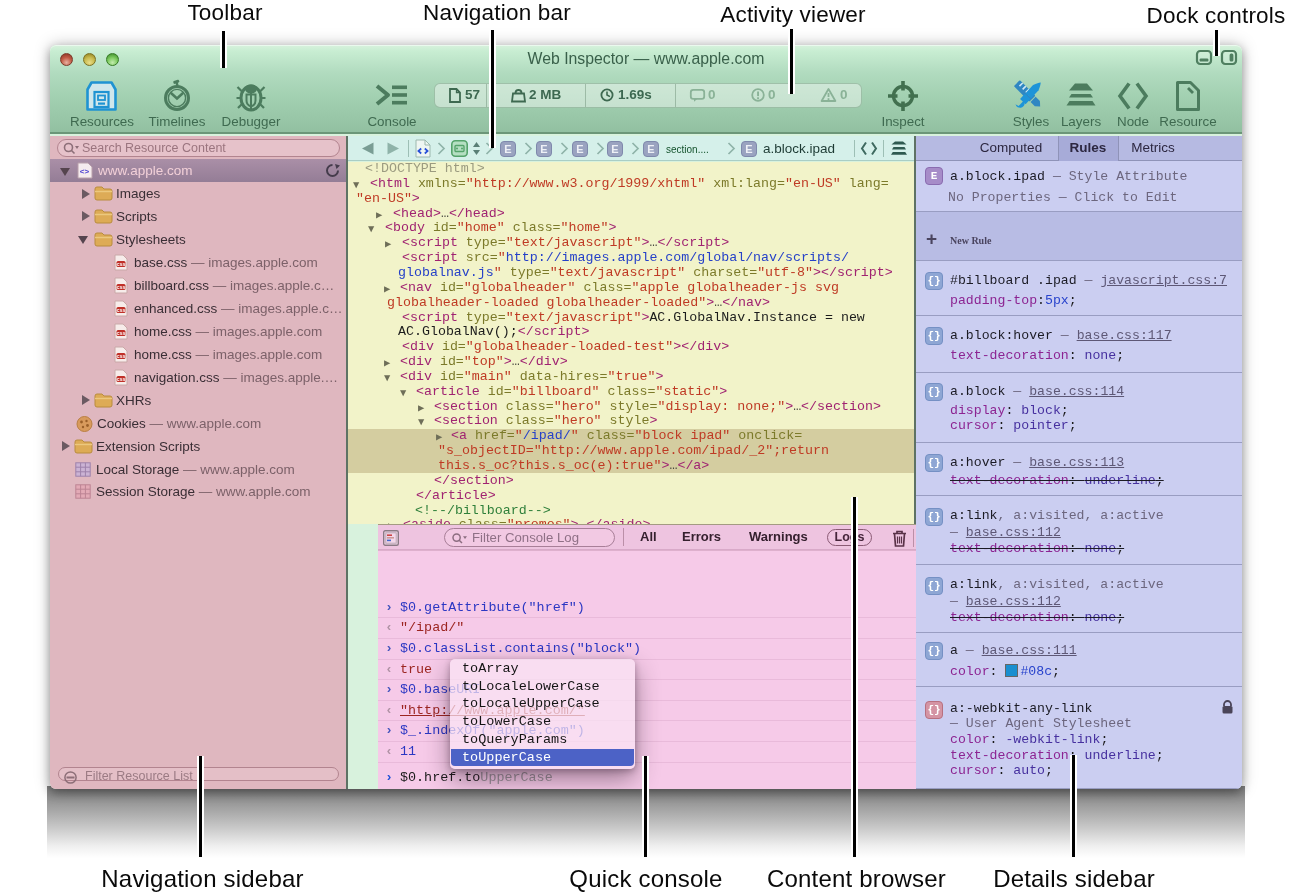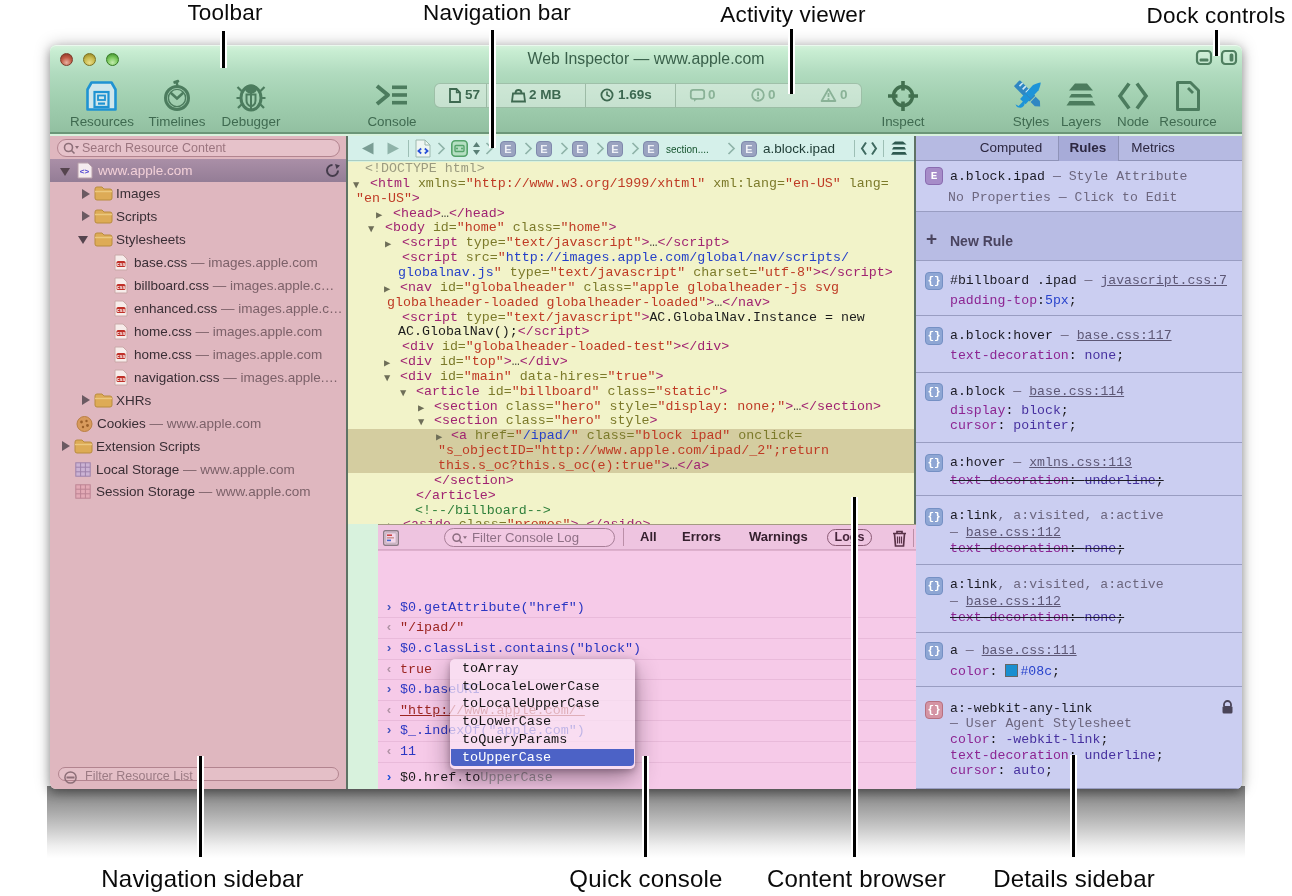--- a/index.html
+++ b/index.html
@@ -492,42 +492,42 @@
         <div class="rtlab" style="left:95px">Computed</div>
         <div class="rtlab" style="left:172px;font-weight:bold">Rules</div>
         <div class="rtlab" style="left:237px">Metrics</div>
       </div>
 <div class="rsec" style="top:25.0px;height:50.6px;">
         <div class="ricon" style="top:6.0px;background:#a68cc8;border:1px solid #8a6cb0">E</div>
         <div class="rline" style="top:8.0px;left:34px"><span>a.block.ipad</span><span class="gy"> — Style Attribute</span></div>
         <div class="rline" style="top:29.0px;left:32px"><span class="gy">No Properties — Click to Edit</span></div>
       </div>
 <div class="rsec" style="top:75.6px;height:49.4px;background:#b8bce4;">
-        <div class="rline" style="top:21.4px;left:34px"><span style="font-family:Liberation Sans, sans-serif;font-weight:bold;color:#4a445f;font-size:14px">New Rule</span></div>
+        <div class="rline" style="top:21.4px;left:34px"><span style="font-family:Liberation Serif, serif;font-weight:bold;color:#4a445f;font-size:10px">New Rule</span></div>
         <div style="position:absolute;left:10px;top:20.4px;width:15px;height:15px;color:#4a445f;font-weight:bold;font-size:19px;line-height:14px">+</div>
       </div>
 <div class="rsec" style="top:125.0px;height:55.0px;">
         <div class="ricon" style="top:11.0px;background:#8ea6d4;border:1px solid #7590c4">{}</div>
         <div class="rline" style="top:12.0px;left:34px"><span>#billboard .ipad</span><span class="gy"> — </span><span class="lnk">javascript.css:7</span></div>
         <div class="rline" style="top:32.0px;left:34px"><span class="pn">padding-top</span><span class="tx">:</span><span class="pb">5px</span><span class="tx">;</span></div>
       </div>
 <div class="rsec" style="top:180.0px;height:57.0px;">
         <div class="ricon" style="top:11.0px;background:#8ea6d4;border:1px solid #7590c4">{}</div>
         <div class="rline" style="top:12.0px;left:34px"><span>a.block:hover</span><span class="gy"> — </span><span class="lnk">base.css:117</span></div>
         <div class="rline" style="top:32.0px;left:34px"><span class="pn">text-decoration</span><span class="tx">: </span><span class="pv">none</span><span class="tx">;</span></div>
       </div>
 <div class="rsec" style="top:237.0px;height:70.0px;">
         <div class="ricon" style="top:10.0px;background:#8ea6d4;border:1px solid #7590c4">{}</div>
         <div class="rline" style="top:11.0px;left:34px"><span>a.block</span><span class="gy"> — </span><span class="lnk">base.css:114</span></div>
         <div class="rline" style="top:30.0px;left:34px"><span class="pn">display</span><span class="tx">: </span><span class="pv">block</span><span class="tx">;</span></div>
         <div class="rline" style="top:45.0px;left:34px"><span class="pn">cursor</span><span class="tx">: </span><span class="pv">pointer</span><span class="tx">;</span></div>
       </div>
 <div class="rsec" style="top:307.0px;height:53.3px;">
         <div class="ricon" style="top:11.0px;background:#8ea6d4;border:1px solid #7590c4">{}</div>
-        <div class="rline" style="top:12.0px;left:34px"><span>a:hover</span><span class="gy"> — </span><span class="lnk">xmlns.css:113</span></div>
+        <div class="rline" style="top:12.0px;left:34px"><span>a:hover</span><span class="gy"> — </span><span class="lnk">base.css:113</span></div>
         <div class="rline" style="top:30.0px;left:34px"><span class="strike"><span class="pn">text-decoration</span><span class="tx">: </span><span class="pv">underline</span><span class="tx">;</span></span></div>
       </div>
 <div class="rsec" style="top:360.3px;height:68.3px;">
         <div class="ricon" style="top:12.0px;background:#8ea6d4;border:1px solid #7590c4">{}</div>
         <div class="rline" style="top:12.0px;left:34px"><span>a:link</span><span class="gy">, a:visited, a:active</span></div>
         <div class="rline" style="top:29.0px;left:34px"><span class="gy">— </span><span class="lnk">base.css:112</span></div>
         <div class="rline" style="top:45.0px;left:34px"><span class="strike"><span class="pn">text-decoration</span><span class="tx">: </span><span class="pv">none</span><span class="tx">;</span></span></div>
       </div>
 <div class="rsec" style="top:428.6px;height:68.3px;">
         <div class="ricon" style="top:12.0px;background:#8ea6d4;border:1px solid #7590c4">{}</div>

